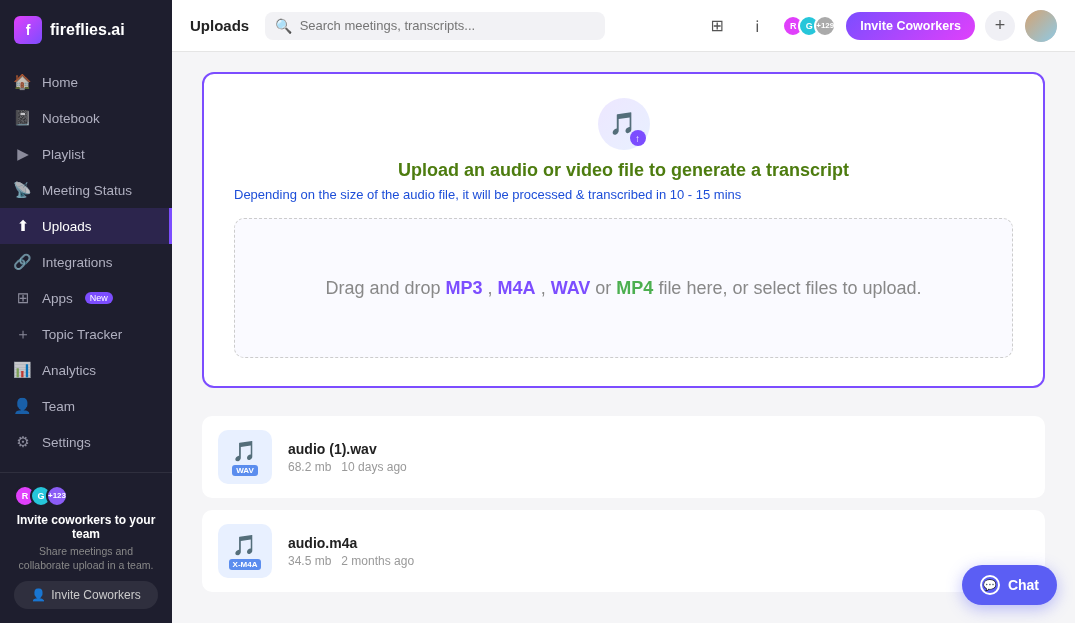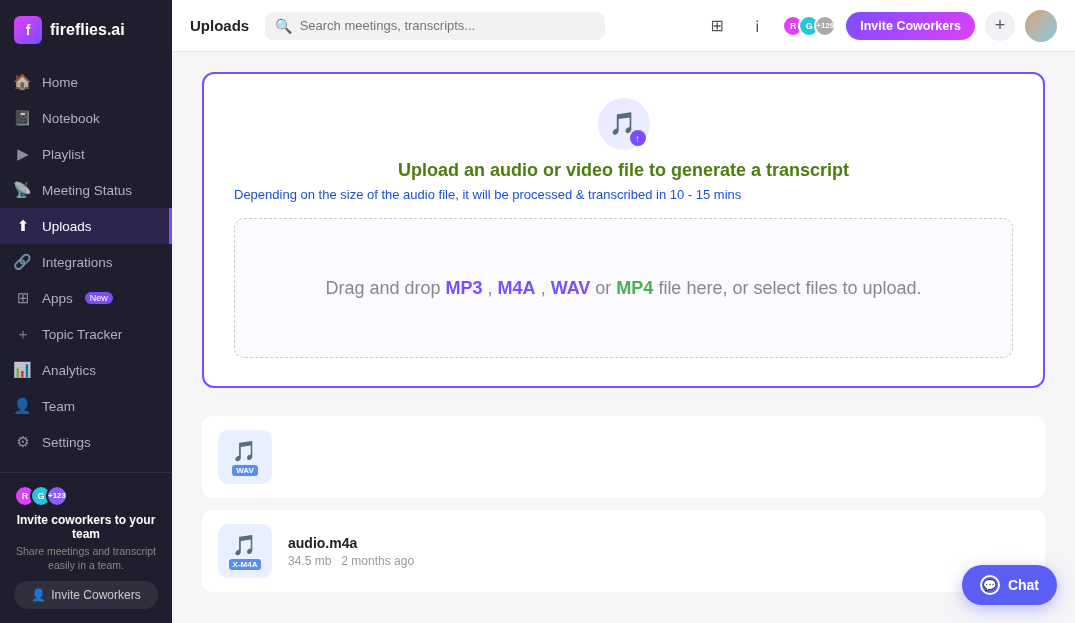--- a/index.html
+++ b/index.html
@@ -335,21 +335,21 @@
 
     </div>
     </nav>
   <div class="sidebar-footer">
     <div class="invite-avatars">
       <div class="avatar-sm r">R</div>
       <div class="avatar-sm g">G</div>
       <div class="avatar-sm count">+123</div>
     </div>
     <div class="invite-title">Invite coworkers to your team</div>
-    <div class="invite-desc">Share meetings and transcript easily in a team.</div>
+    <div class="invite-desc">Share meetings and collaborate upload in a team.</div>
     <button class="invite-btn">
       <span>👤</span>
       <span>Invite Coworkers</span>
     </button>
   </div>
 </div>
 
 <div class="main">
 
   <div class="topbar">
@@ -401,20 +401,24 @@
         </div>
       </div>
     </div>
 
     <div id="file-list">
         <div class="file-item">
       <div class="file-thumb">
         <span style="font-size:20px;">🎵</span>
         <span class="file-ext">WAV</span>
       </div>
+      <div class="file-info">
+        <div class="file-name">audio (1).wav</div>
+        <div class="file-meta">68.2 mb &nbsp; 10 days ago</div>
+      </div>
     </div>
         <div class="file-item">
       <div class="file-thumb">
         <span style="font-size:20px;">🎵</span>
         <span class="file-ext">X-M4A</span>
       </div>
       <div class="file-info">
         <div class="file-name">audio.m4a</div>
         <div class="file-meta">34.5 mb &nbsp; 2 months ago</div>
       </div>

